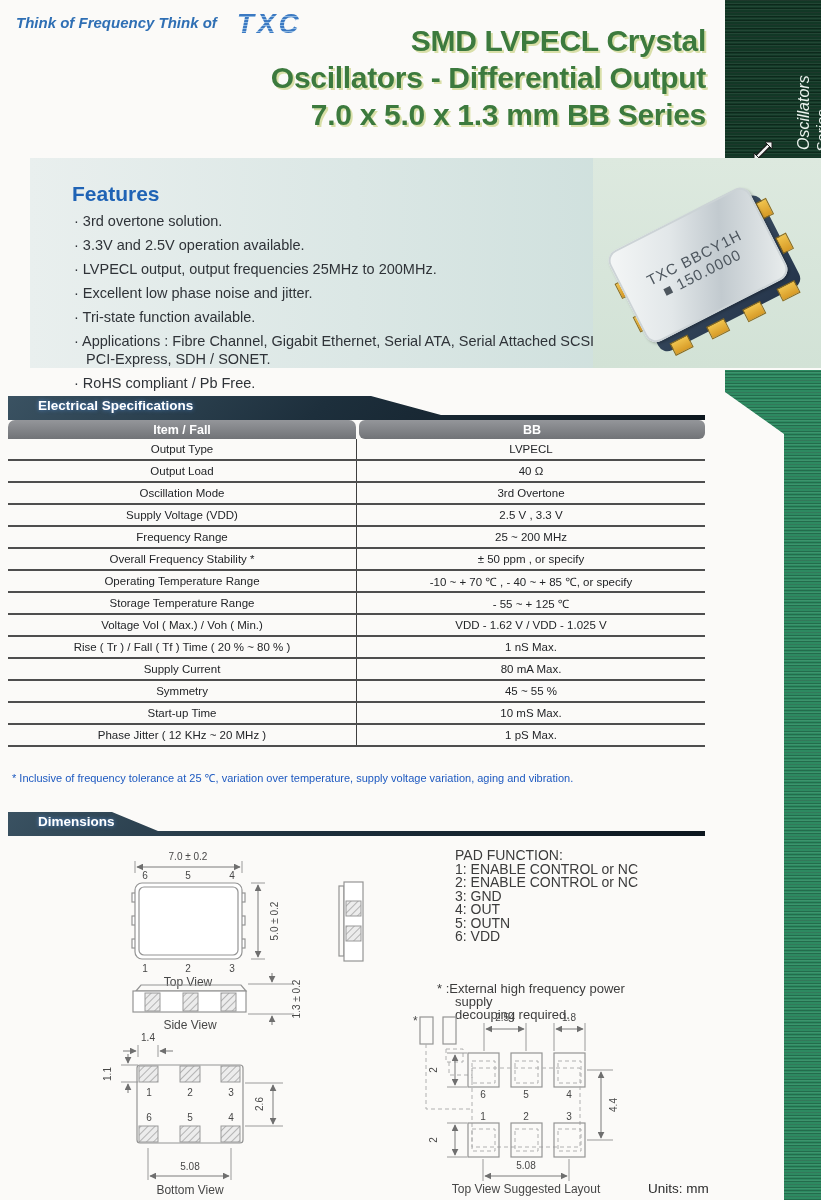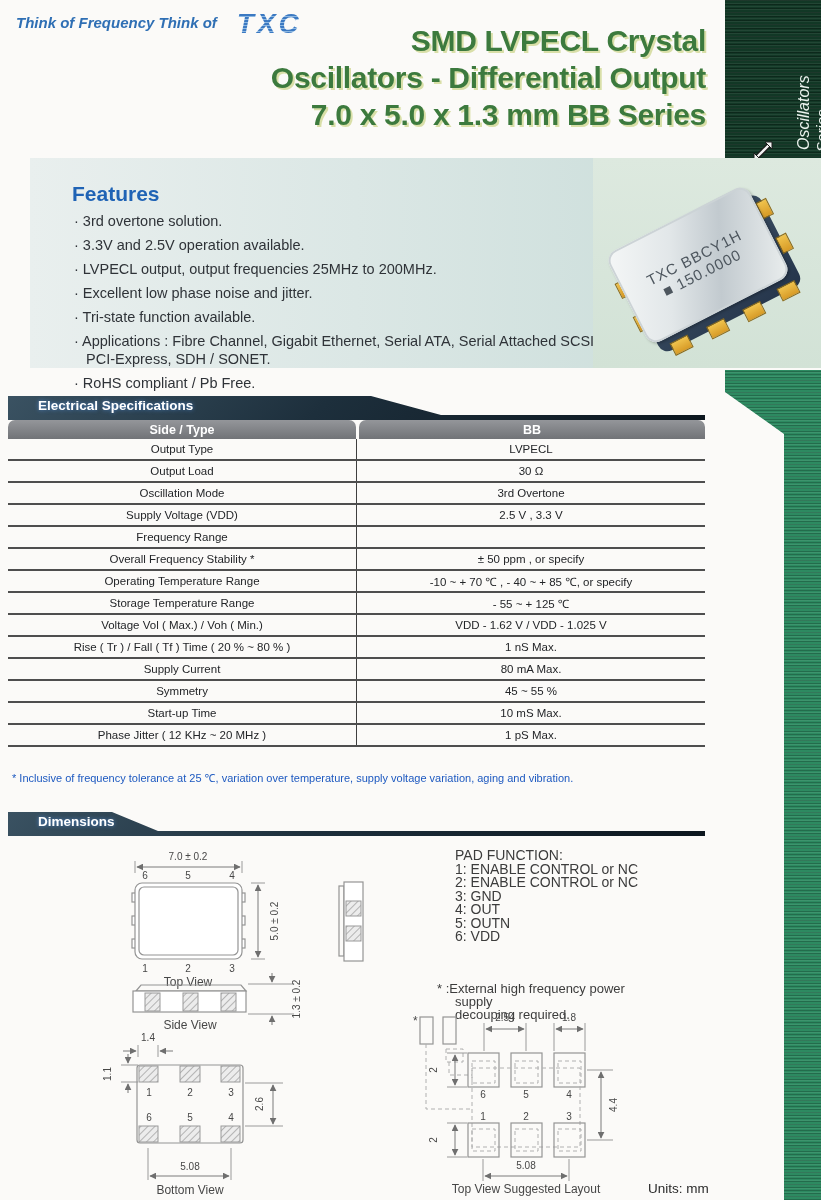--- a/index.html
+++ b/index.html
@@ -50,21 +50,21 @@
   .banner span{display:block;padding:2px 0 0 30px;line-height:16px;}
   .banner-elec{top:396px;clip-path:polygon(0 0,363px 0,433px 19px,697px 19px,697px 24px,0 24px);}
   .banner-dim{top:812px;clip-path:polygon(0 0,104px 0,150px 19px,697px 19px,697px 24px,0 24px);}
   
   .spec-table{position:absolute;left:8px;top:420px;width:697px;}
   .spec-head{display:flex;gap:3px;height:19px;}
   .hcell{background:linear-gradient(180deg,#94969a 0%,#717377 100%);color:#fff;font-weight:bold;
          font-size:12.5px;display:flex;align-items:center;justify-content:center;
          border-radius:7px 7px 0 0;}
   .hcell.c1{width:348px;}
-  .hcell.c2{flex:1;}
+  .hcell.c2{flex:1;border-radius:6px;}
   .spec-body{border-bottom:2px solid #4e4e4e;}
   .spec-row{display:flex;height:20px;align-items:stretch;}
   .spec-row + .spec-row{border-top:2px solid #4e4e4e;}
   .spec-cell{display:flex;align-items:center;justify-content:center;font-size:11.5px;color:#232528;}
   .spec-cell.item{width:348px;border-right:1px solid #3f3f3f;}
   .spec-cell.value{flex:1;}
   .footnote{position:absolute;left:12px;top:770px;width:697px;color:#1d59c0;font-size:11px;}
   
   svg text{font-family:"Liberation Sans",sans-serif;fill:#474747;}
   .draw{position:absolute;}
@@ -157,42 +157,43 @@
       </div>
     </div>
   </div>
 
   <div class="banner banner-elec">
     <span>Electrical Specifications</span>
   </div>
 
   <div class="spec-table">
     <div class="spec-head">
-      <div class="hcell c1">Side / Type</div>
+      <div class="hcell c1">Item / Fall</div>
       <div class="hcell c2">BB</div>
     </div>
     <div class="spec-body">
       <div class="spec-row">
           <div class="spec-cell item">Output Type</div>
           <div class="spec-cell value">LVPECL</div>
         </div>
       <div class="spec-row">
           <div class="spec-cell item">Output Load</div>
-          <div class="spec-cell value">30 Ω</div>
+          <div class="spec-cell value">40 Ω</div>
         </div>
       <div class="spec-row">
           <div class="spec-cell item">Oscillation Mode</div>
           <div class="spec-cell value">3rd Overtone</div>
         </div>
       <div class="spec-row">
           <div class="spec-cell item">Supply Voltage (VDD)</div>
           <div class="spec-cell value">2.5 V , 3.3 V</div>
         </div>
       <div class="spec-row">
           <div class="spec-cell item">Frequency Range</div>
+          <div class="spec-cell value">25 ~ 200 MHz</div>
         </div>
       <div class="spec-row">
           <div class="spec-cell item">Overall Frequency Stability *</div>
           <div class="spec-cell value">± 50 ppm , or specify</div>
         </div>
       <div class="spec-row">
           <div class="spec-cell item">Operating Temperature Range</div>
           <div class="spec-cell value">-10 ~ + 70 ℃ , - 40 ~ + 85 ℃, or specify</div>
         </div>
       <div class="spec-row">

